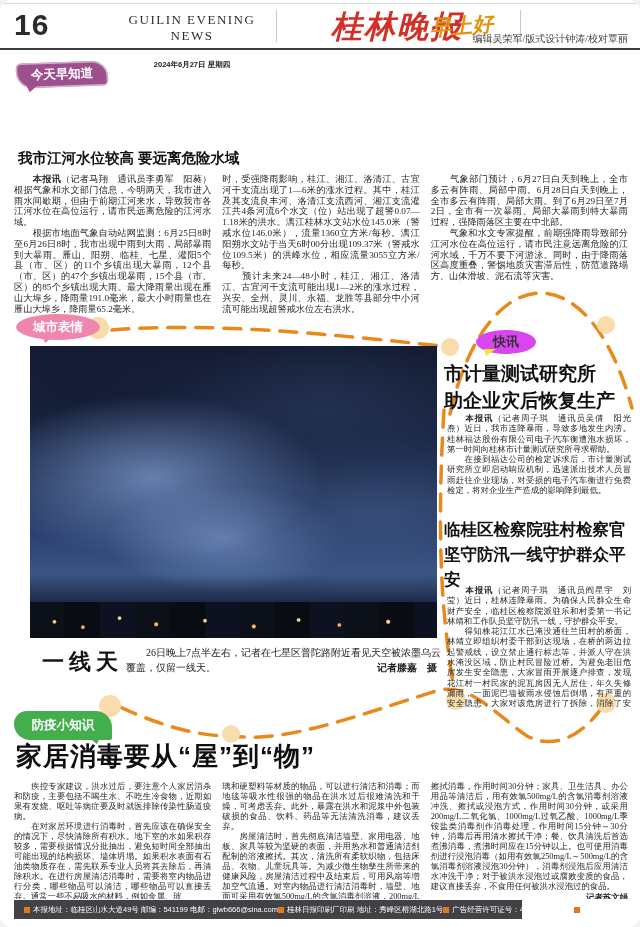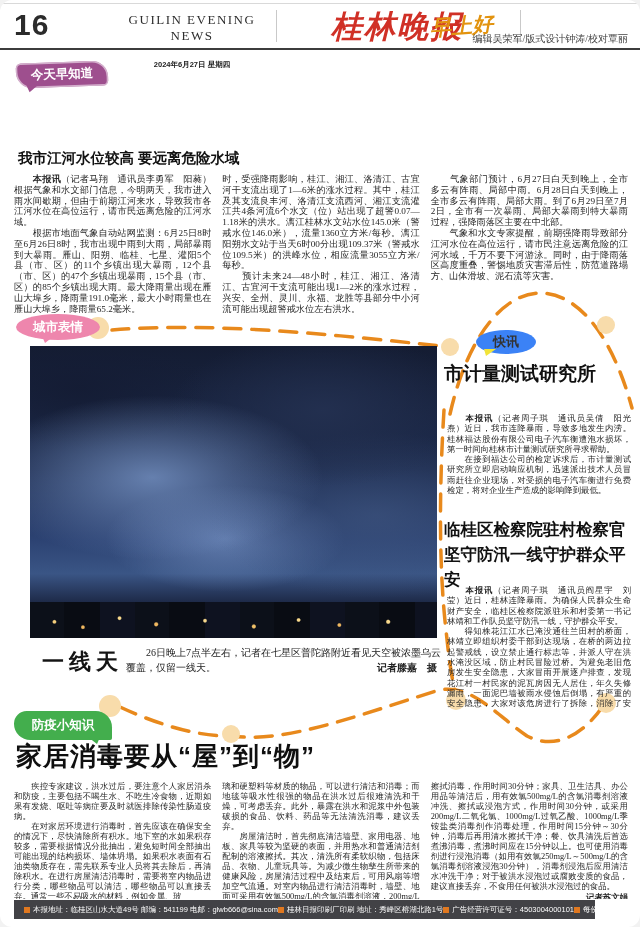--- a/index.html
+++ b/index.html
@@ -21,21 +21,21 @@
   .hdr-rule{left:0;top:48px;width:640px;height:2px;background:#3c3c3c;}
   
   .bubble{display:flex;align-items:center;justify-content:center;font-family:"Liberation Sans", sans-serif;
           font-weight:bold;color:#fff;z-index:3;}
   .bubble:after{content:"";position:absolute;border:7px solid transparent;}
   .b-know{left:16px;top:62px;width:92px;height:25px;font-size:12.5px;background:#9e4f8e;
           border-radius:5px 16px 5px 16px;box-shadow:inset 0 0 0 1.5px rgba(255,255,255,.55);transform:rotate(-2deg);}
   .b-know:after{left:10px;bottom:-11px;border-top-color:#9e4f8e;border-left-width:3px;border-right-width:9px;}
   .b-face{left:16px;top:314px;width:84px;height:26px;font-size:12.5px;background:#ee86ad;border-radius:50%;}
   .b-face:after{left:26px;bottom:-10px;border-top-color:#ee86ad;border-left-width:3px;border-right-width:9px;}
-  .b-kx{left:476px;top:330px;width:60px;height:24px;font-size:13px;background:#3b82f6;color:#333;border-radius:50%;}
+  .b-kx{left:476px;top:330px;width:60px;height:24px;font-size:13px;background:#d946ef;color:#333;border-radius:50%;}
   .b-kx:after{left:8px;bottom:-9px;border-top-color:#f2e438;border-left-width:2px;border-right-width:10px;}
   .b-tips{left:14px;top:711px;width:98px;height:29px;font-size:12.5px;background:#43ae4d;
           border-radius:14px 18px 2px 18px;}
   .b-tips:after{right:12px;bottom:-11px;border-top-color:#43ae4d;border-right-width:3px;border-left-width:9px;}
   
   .lead-headline{left:16px;top:93px;width:610px;font:bold 43px/49px "Liberation Sans", sans-serif;
           color:#0f0f0f;letter-spacing:2px;z-index:2;}
   .lead-subhead{left:18px;top:149px;font:bold 14.5px "Liberation Sans", sans-serif;color:#111;z-index:2;}
   .lead-body{left:14px;top:174px;width:614px;height:139px;display:flex;gap:11px;overflow:hidden;z-index:2;}
   .ncol{flex:1;font-size:9.2px;line-height:10.8px;text-align:justify;white-space:pre-line;color:#262626;overflow:hidden;}
@@ -71,21 +71,21 @@
   .e-body{left:447px;width:184px;font-size:8.4px;line-height:10.3px;text-align:justify;
           white-space:pre-line;color:#262626;overflow:hidden;z-index:2;}
   .e-body1{top:414px;height:94px;}
   .e-body2{top:570px;height:122px;margin-top:16px;}
   
   .tips-headline{left:16px;top:739px;font:bold 26px "Liberation Sans", sans-serif;color:#0f0f0f;letter-spacing:1px;z-index:2;}
   .tips-body{left:14px;top:782px;width:614px;height:117px;display:flex;gap:11px;overflow:hidden;z-index:2;}
   .tcol{flex:1;font-size:8.4px;line-height:10px;text-align:justify;white-space:pre-line;color:#262626;overflow:hidden;position:relative;}
   .byline{text-align:right;font-weight:bold;margin-top:1px;}
   
-  .footer{left:14px;top:900px;width:581px;height:19px;background:#424246;display:flex;align-items:center;
+  .footer{left:14px;top:900px;width:508px;height:19px;background:#424246;display:flex;align-items:center;
           justify-content:space-between;padding:0 10px;box-sizing:border-box;z-index:2;}
   .fitem{display:flex;align-items:center;gap:3px;color:#fff;font-size:7.5px;font-family:"Liberation Sans", sans-serif;white-space:nowrap;}
   .sq{display:inline-block;width:6px;height:6px;background:#e07820;}
   
   .decor{left:0;top:0;z-index:1;pointer-events:none;}
 </style>
 </head>
 <body>
 
 <div class="page">
@@ -137,20 +137,21 @@
   <div class="abs photo">
     <div class="city"></div>
   </div>
   <div class="abs cap-title">一线天</div>
   <div class="abs cap-text">26日晚上7点半左右，记者在七星区普陀路附近看见天空被浓墨乌云覆盖，仅留一线天。</div>
   <div class="abs cap-credit">记者滕嘉　摄</div>
 
   <div class="abs bubble b-kx">快讯</div>
   <div class="abs e-title e-title1">
     <div>市计量测试研究所</div>
+    <div>助企业灾后恢复生产</div>
   </div>
   <div class="abs e-body e-body1"><span class="intro">　　本报讯</span><span>（记者周子琪　通讯员吴倩　阳光焘）近日，我市连降暴雨，导致多地发生内涝。桂林福达股份有限公司电子汽车衡遭泡水损坏，第一时间向桂林市计量测试研究所寻求帮助。
 　　在接到福达公司的检定诉求后，市计量测试研究所立即启动响应机制，迅速派出技术人员冒雨赶往企业现场，对受损的电子汽车衡进行免费检定，将对企业生产造成的影响降到最低。</span></div>
   <div class="abs e-title e-title2">
     <div>临桂区检察院驻村检察官</div>
     <div>坚守防汛一线守护群众平安</div>
   </div>
   <div class="abs e-body e-body2"><span class="intro">　　本报讯</span><span>（记者周子琪　通讯员阎星宇　刘莹）近日，桂林连降暴雨。为确保人民群众生命财产安全，临桂区检察院派驻乐和村委第一书记林靖和工作队员坚守防汛一线，守护群众平安。
 　　得知株花江江水已淹没通往兰田村的桥面，林靖立即组织村委干部到达现场，在桥的两边拉起警戒线，设立禁止通行标志等，并派人守在洪水淹没区域，防止村民冒险过桥。为避免老旧危房发生安全隐患，大家冒雨开展逐户排查，发现花江村一村民家的泥瓦房因无人居住，年久失修漏雨，一面泥巴墙被雨水侵蚀后倒塌，有严重的安全隐患，大家对该危房进行了拆除，消除了安全隐患，赢得了群众肯定。</span></div>
 

